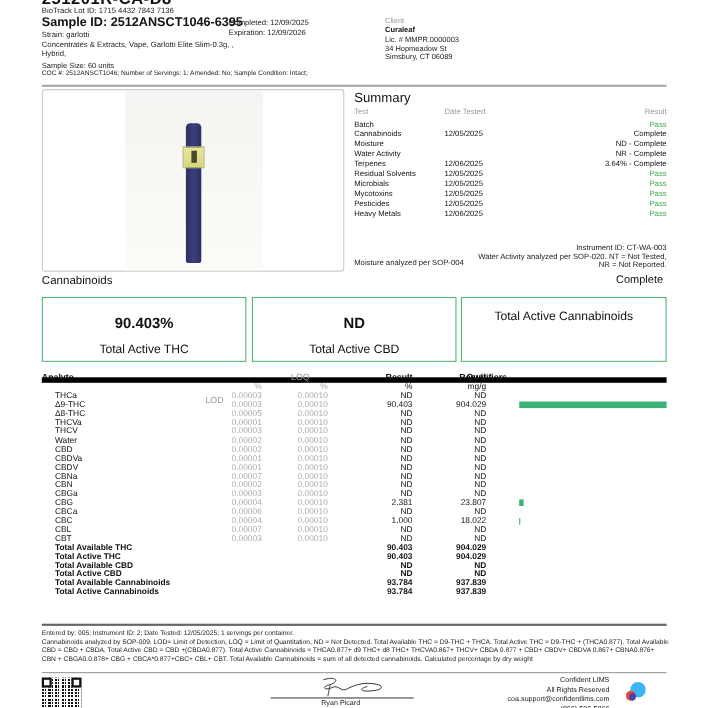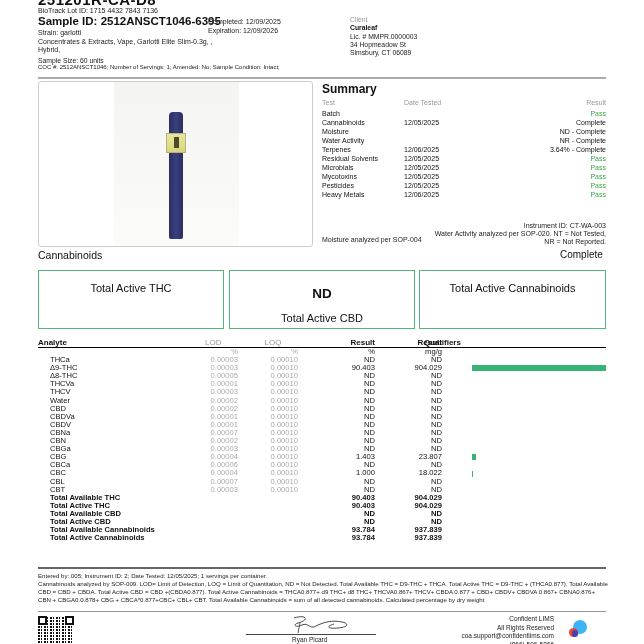--- a/index.html
+++ b/index.html
@@ -15,35 +15,35 @@
   .coc { left: 38px; top: 64px; font-size: 6px; color: #222; }
   .client { left: 350px; top: 16px; font-size: 6.8px; line-height: 8.3px; color: #222; }
   .client .lbl { color: #999; }
   .client .name { font-weight: bold; color: #111; }
   .hr-top { left: 38px; top: 77px; width: 568px; height: 2px; background: #aaa; }
   .img-box { left: 38px; top: 81px; width: 275px; height: 166px; border: 1px solid #ccc; border-radius: 3px; background: #fff; overflow: hidden; }
   .img-bg { position: absolute; left: 75px; top: 0; width: 125px; height: 166px; background: linear-gradient(#f4f4f2, #fbfbf8); }
   .pen { position: absolute; left: 130px; top: 30px; width: 14px; height: 127px; background: linear-gradient(90deg,#2b2f60,#3b3f7e,#2b2f60); border-radius: 4px 4px 2px 2px; }
   .pen-label { position: absolute; left: 127px; top: 51px; width: 20px; height: 20px; background: linear-gradient(#e8e6a0,#d8d67a); border: 1px solid #b9b37a; }
   .pen-label .mark { position: absolute; left: 7px; top: 3px; width: 5px; height: 11px; background: #4a4a2a; }
-  .summary-title { left: 322px; top: 82px; font-size: 12px; color: #111; font-weight: bold; }
+  .summary-title { left: 322px; top: 82px; font-size: 12px; color: #111; }
   .summary-table { left: 322px; top: 98px; width: 284px; font-size: 7px; border-collapse: collapse; }
   .summary-table td, .summary-table th { padding: 0; line-height: 9px; font-weight: normal; text-align: left; }
   .summary-table th { color: #999; padding-bottom: 2px; }
   .summary-table .c2 { width: 120px; }
   .summary-table .r { text-align: right; }
   .pass { color: #3aa54a; }
   .moisture-note { left: 322px; top: 236px; font-size: 7px; color: #222; }
   .wa-note { left: 430px; top: 222px; width: 176px; font-size: 7px; line-height: 8px; text-align: right; color: #222; }
   .cann-title { left: 38px; top: 249px; font-size: 10.5px; color: #111; }
   .cann-status { left: 560px; top: 249px; font-size: 10px; color: #111; }
   .card { top: 270px; height: 59px; border: 1.5px solid #52b87a; text-align: center; }
   .card .val { font-size: 13.5px; font-weight: bold; margin-top: 15px; color: #111; }
   .card .lbl { font-size: 11px; margin-top: 11px; color: #111; }
-  .analyte-hdr { left: 38px; top: 338px; width: 568px; height: 10px; border-bottom: 1px solid #000000; font-size: 8px; }
+  .analyte-hdr { left: 38px; top: 338px; width: 568px; height: 10px; border-bottom: 5px solid #000000; font-size: 8px; }
   .analyte-hdr span { position: absolute; top: 0; }
   .grid { left: 38px; top: 348px; width: 420px; font-size: 7.6px; }
   .row { position: relative; height: 8.1px; line-height: 8.1px; }
   .row span { position: absolute; top: 0; white-space: nowrap; }
   .row .n { left: 12px; }
   .row .lod { left: 150px; width: 50px; text-align: right; color: #aaa; }
   .row .loq { left: 210px; width: 50px; text-align: right; color: #aaa; }
   .row .r1 { left: 275px; width: 62px; text-align: right; }
   .row .r2 { left: 340px; width: 64px; text-align: right; }
   .row.total { font-weight: bold; }
@@ -163,33 +163,34 @@
 <div class="abs moisture-note">Moisture analyzed per SOP-004</div>
 <div class="abs wa-note">
   <div>Instrument ID: CT-WA-003</div>
   <div>Water Activity analyzed per SOP-020. NT = Not Tested, NR = Not Reported.</div>
 </div>
 
 <div class="abs cann-title">Cannabinoids</div>
 <div class="abs cann-status">Complete</div>
 
 <div class="abs card" style="left:38px;width:186px;">
+  <div class="val">90.403%</div>
   <div class="lbl">Total Active THC</div>
 </div>
 <div class="abs card" style="left:229px;width:186px;">
   <div class="val">ND</div>
   <div class="lbl">Total Active CBD</div>
 </div>
 <div class="abs card" style="left:419px;width:187px;">
   <div class="lbl">Total Active Cannabinoids</div>
 </div>
 
 <div class="abs analyte-hdr">
   <span style="left:0;font-weight:bold;">Analyte</span>
-  <span style="left:167px;width:50px;text-align:left;color:#999;">LOD</span>
+  <span style="left:132px;width:50px;text-align:center;color:#999;margin-top:21px;">LOD</span>
   <span style="left:210px;width:50px;text-align:center;color:#999;">LOQ</span>
   <span style="left:275px;width:62px;text-align:right;font-weight:bold;">Result</span>
   <span style="left:340px;width:64px;text-align:right;font-weight:bold;">Result</span>
   <span style="left:386px;font-weight:bold;">Qualifiers</span>
 </div>
 
 <div class="abs grid" id="analyte-grid">
   <div class="row">
     <span class="lod">%</span>
     <span class="loq">%</span>
@@ -277,21 +278,21 @@
       <span class="n">CBGa</span>
       <span class="lod">0.00003</span>
       <span class="loq">0.00010</span>
       <span class="r1">ND</span>
       <span class="r2">ND</span>
     </div>
     <div class="row">
       <span class="n">CBG</span>
       <span class="lod">0.00004</span>
       <span class="loq">0.00010</span>
-      <span class="r1">1.403</span>
+      <span class="r1">2.381</span>
       <span class="r2">23.807</span>
     </div>
     <div class="row">
       <span class="n">CBCa</span>
       <span class="lod">0.00006</span>
       <span class="loq">0.00010</span>
       <span class="r1">ND</span>
       <span class="r2">ND</span>
     </div>
     <div class="row">

